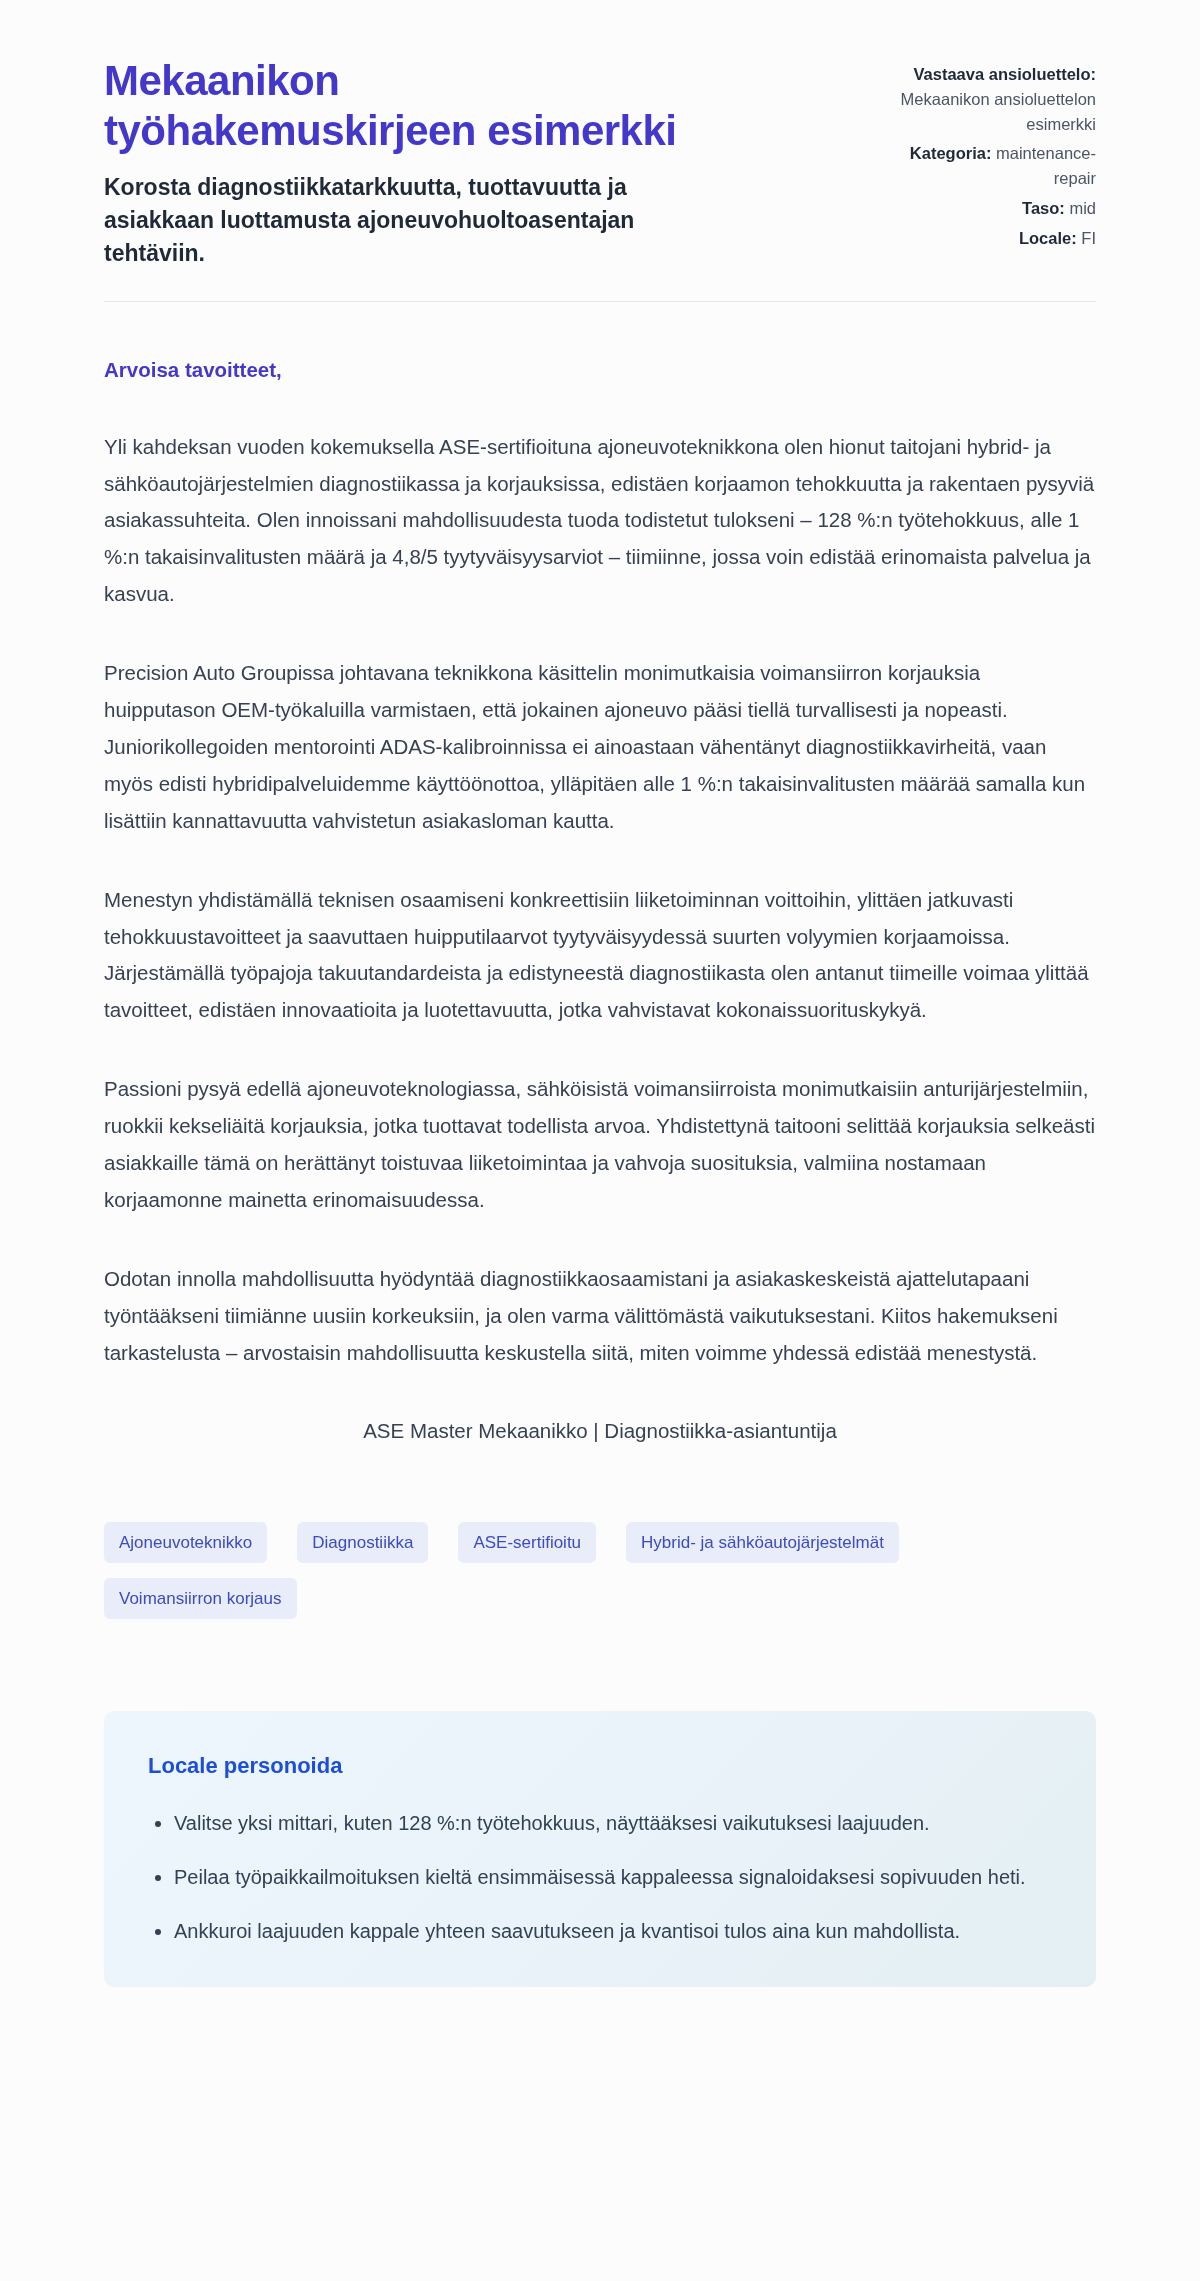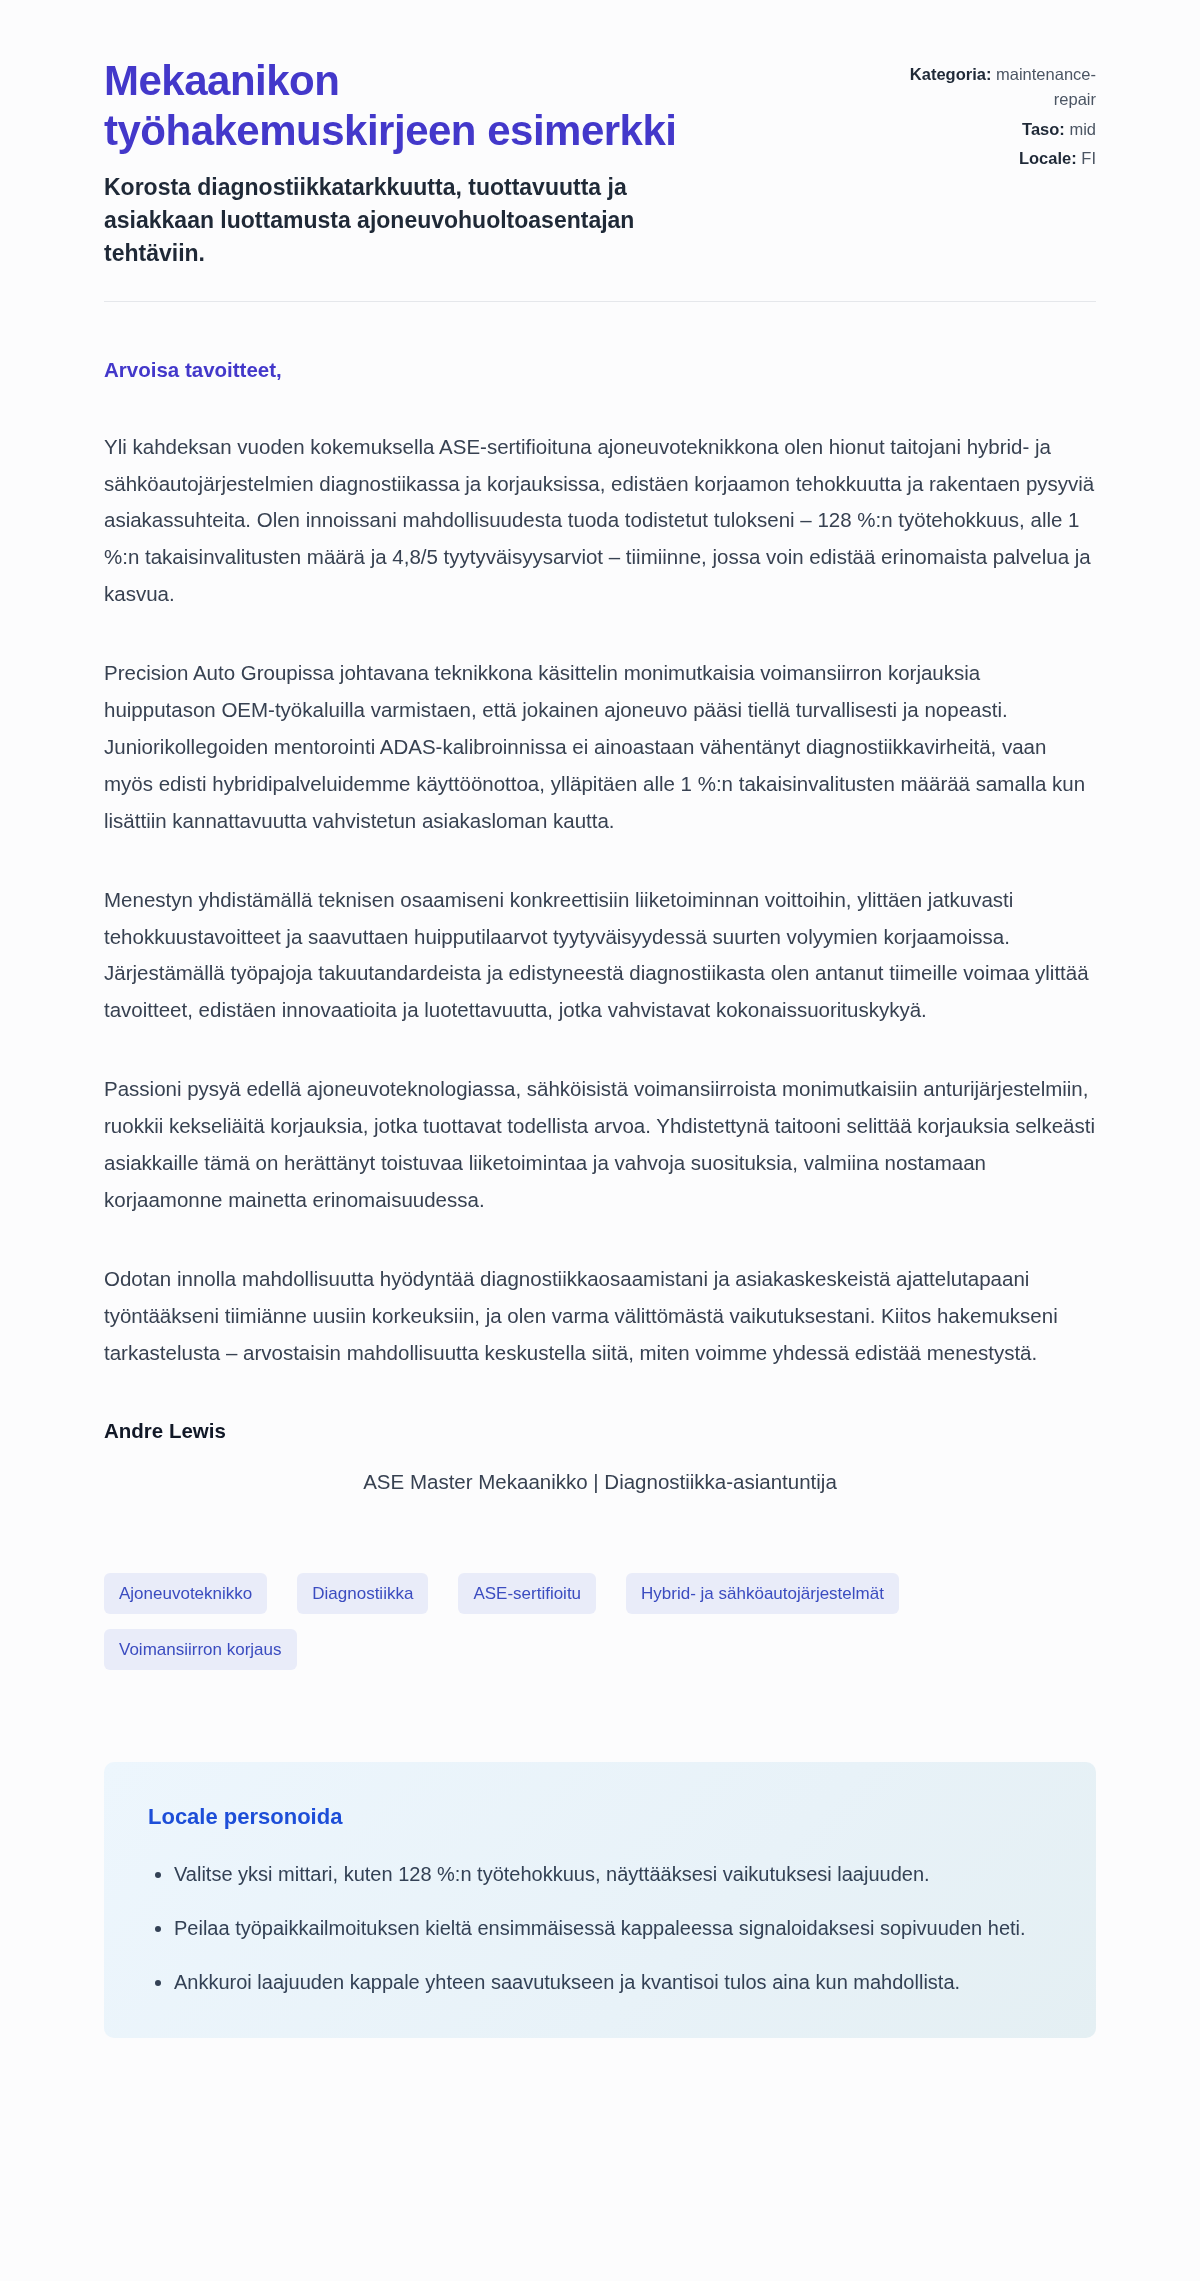--- a/index.html
+++ b/index.html
@@ -136,20 +136,24 @@
 
 <div class="page">
 
   <header class="page-header">
     <div class="header-left">
       <h1 class="page-title">Mekaanikon työhakemuskirjeen esimerkki</h1>
       <p class="page-subtitle">Korosta diagnostiikkatarkkuutta, tuottavuutta ja asiakkaan luottamusta ajoneuvohuoltoasentajan tehtäviin.</p>
     </div>
     <aside class="meta-panel">
       <div class="meta-item">
+        <span class="meta-label">Vastaava ansioluettelo:</span>
+        <span class="meta-value">Mekaanikon ansioluettelon esimerkki</span>
+      </div>
+      <div class="meta-item">
         <span class="meta-label">Kategoria:</span>
         <span class="meta-value">maintenance-repair</span>
       </div>
       <div class="meta-item">
         <span class="meta-label">Taso:</span>
         <span class="meta-value">mid</span>
       </div>
       <div class="meta-item">
         <span class="meta-label">Locale:</span>
         <span class="meta-value">FI</span>
@@ -159,21 +163,20 @@
 
   <hr class="divider">
 
   <main class="letter">
     <p class="letter-greeting">Arvoisa tavoitteet,</p>
     <p class="letter-paragraph">Yli kahdeksan vuoden kokemuksella ASE-sertifioituna ajoneuvoteknikkona olen hionut taitojani hybrid- ja sähköautojärjestelmien diagnostiikassa ja korjauksissa, edistäen korjaamon tehokkuutta ja rakentaen pysyviä asiakassuhteita. Olen innoissani mahdollisuudesta tuoda todistetut tulokseni – 128 %:n työtehokkuus, alle 1 %:n takaisinvalitusten määrä ja 4,8/5 tyytyväisyysarviot – tiimiinne, jossa voin edistää erinomaista palvelua ja kasvua.</p>
     <p class="letter-paragraph">Precision Auto Groupissa johtavana teknikkona käsittelin monimutkaisia voimansiirron korjauksia huipputason OEM-työkaluilla varmistaen, että jokainen ajoneuvo pääsi tiellä turvallisesti ja nopeasti. Juniorikollegoiden mentorointi ADAS-kalibroinnissa ei ainoastaan vähentänyt diagnostiikkavirheitä, vaan myös edisti hybridipalveluidemme käyttöönottoa, ylläpitäen alle 1 %:n takaisinvalitusten määrää samalla kun lisättiin kannattavuutta vahvistetun asiakasloman kautta.</p>
     <p class="letter-paragraph">Menestyn yhdistämällä teknisen osaamiseni konkreettisiin liiketoiminnan voittoihin, ylittäen jatkuvasti tehokkuustavoitteet ja saavuttaen huipputilaarvot tyytyväisyydessä suurten volyymien korjaamoissa. Järjestämällä työpajoja takuutandardeista ja edistyneestä diagnostiikasta olen antanut tiimeille voimaa ylittää tavoitteet, edistäen innovaatioita ja luotettavuutta, jotka vahvistavat kokonaissuorituskykyä.</p>
     <p class="letter-paragraph">Passioni pysyä edellä ajoneuvoteknologiassa, sähköisistä voimansiirroista monimutkaisiin anturijärjestelmiin, ruokkii kekseliäitä korjauksia, jotka tuottavat todellista arvoa. Yhdistettynä taitooni selittää korjauksia selkeästi asiakkaille tämä on herättänyt toistuvaa liiketoimintaa ja vahvoja suosituksia, valmiina nostamaan korjaamonne mainetta erinomaisuudessa.</p>
     <p class="letter-paragraph">Odotan innolla mahdollisuutta hyödyntää diagnostiikkaosaamistani ja asiakaskeskeistä ajattelutapaani työntääkseni tiimiänne uusiin korkeuksiin, ja olen varma välittömästä vaikutuksestani. Kiitos hakemukseni tarkastelusta – arvostaisin mahdollisuutta keskustella siitä, miten voimme yhdessä edistää menestystä.</p>
-    <p class="signature-name">Andre Lewis</p>
     <p class="signature-role">ASE Master Mekaanikko | Diagnostiikka-asiantuntija</p>
   </main>
 
   <div class="tag-list">
     <span class="tag">Ajoneuvoteknikko</span>
     <span class="tag">Diagnostiikka</span>
     <span class="tag">ASE-sertifioitu</span>
     <span class="tag">Hybrid- ja sähköautojärjestelmät</span>
     <span class="tag">Voimansiirron korjaus</span>
   </div>

